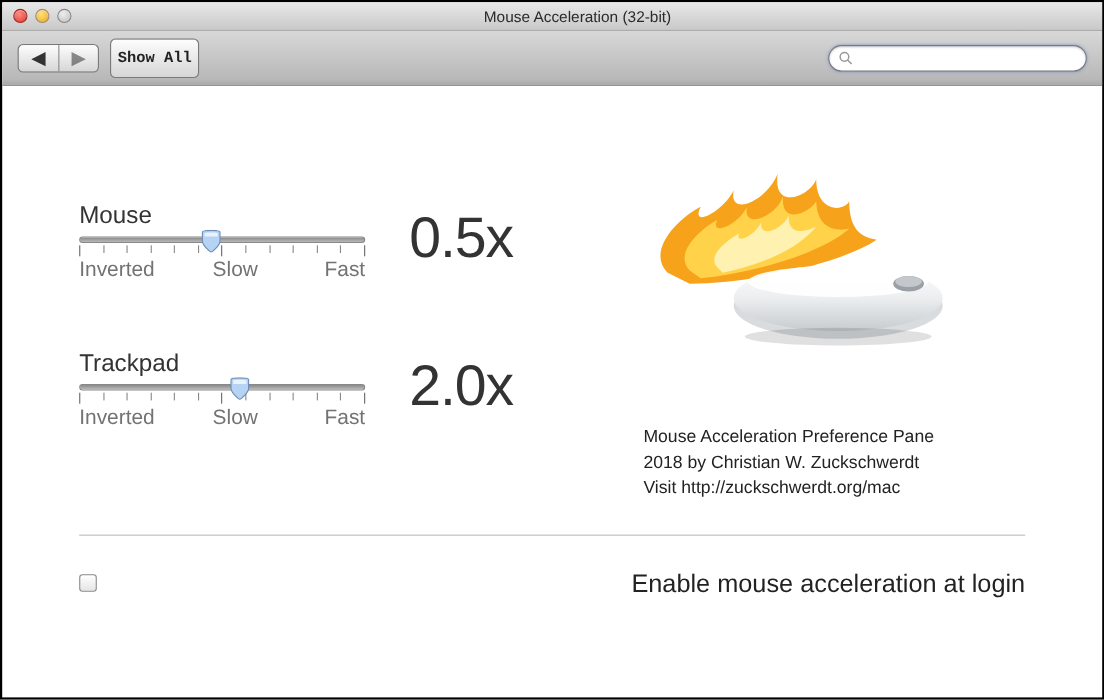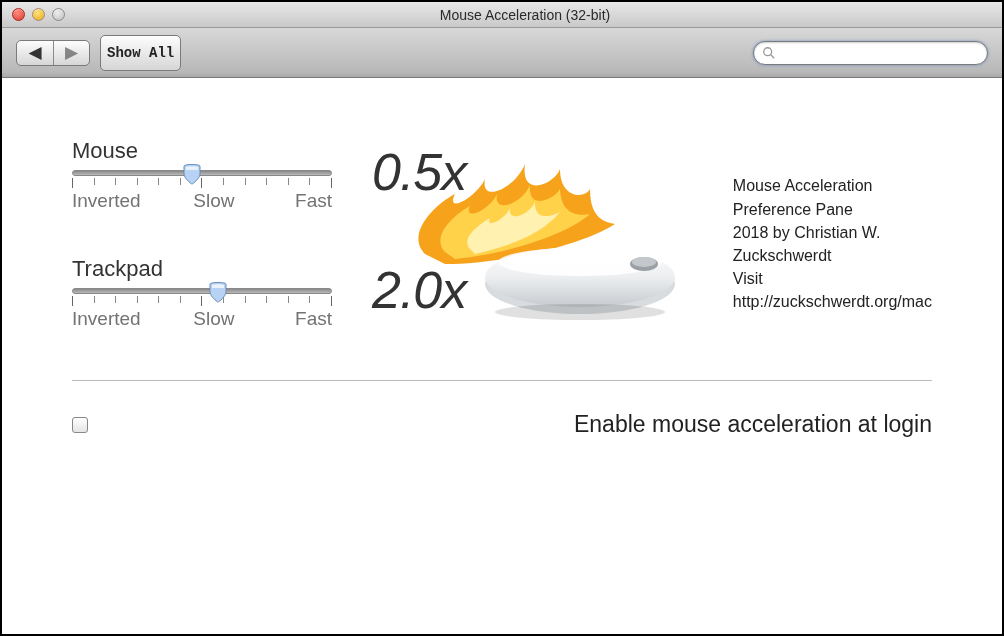--- a/index.html
+++ b/index.html
@@ -110,21 +110,21 @@
     padding: 60px 70px 0 70px;
   }
   .row {
     display: flex;
     align-items: center;
   }
   .sliders-col {
     width: 430px;
   }
   .slider-block {
-    margin-bottom: 44px;
+    margin-bottom: 60px;
     position: relative;
   }
   .slider-label {
     font-size: 22px;
     color: #333;
     margin-bottom: 6px;
   }
   .slider-track-wrap {
     position: relative;
     width: 260px;
@@ -167,26 +167,25 @@
   .tick-labels span:nth-child(2){ position:relative; left:-4px;}
   .value-display {
     font-size: 52px;
     color: #333;
     font-weight: 400;
     margin-left: 20px;
     position: absolute;
     left: 280px;
     top: 4px;
     letter-spacing: -1px;
-    font-style: italic;
   }
   .right-col {
     flex: 1;
     display: flex;
-    flex-direction: row;
+    flex-direction: column;
     align-items: center;
     padding-top: 0;
     gap: 48px;
   }
   .mouse-art {
     width: 300px;
     height: 180px;
     position: relative;
     margin-bottom: 20px;
   }

